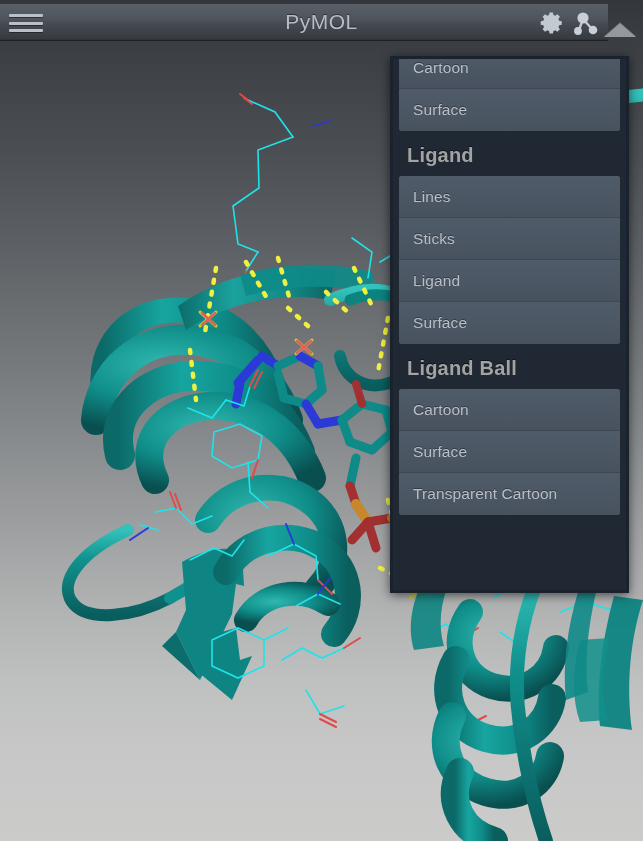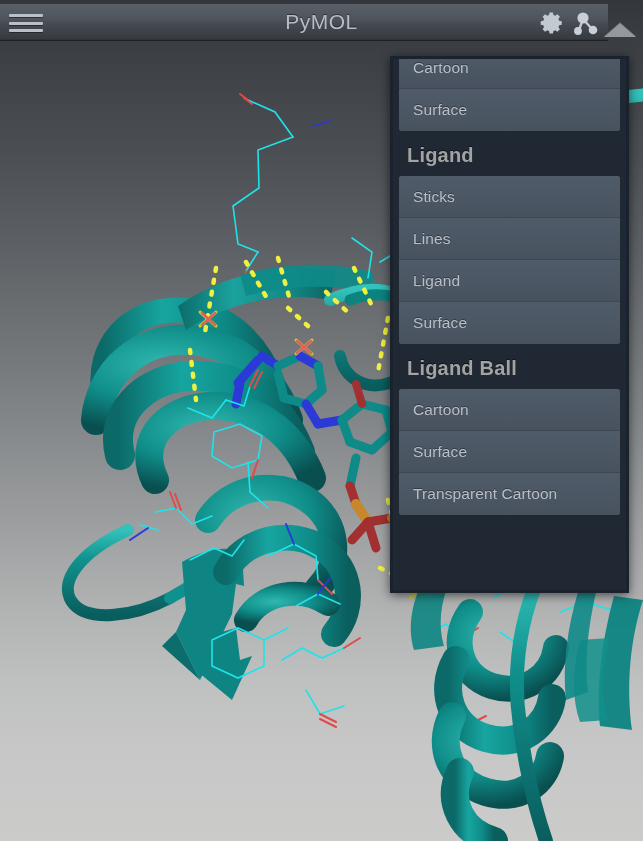--- a/index.html
+++ b/index.html
@@ -360,22 +360,22 @@
 
         <div class="menu-group">
           <div class="menu-item">Cartoon</div>
           <div class="menu-item">Surface</div>
         </div>
 
         <div class="spacer-2"></div>
         <div class="section-header">Ligand</div>
 
         <div class="menu-group">
+          <div class="menu-item">Lines</div>
           <div class="menu-item">Sticks</div>
-          <div class="menu-item">Lines</div>
           <div class="menu-item">Ligand</div>
           <div class="menu-item">Surface</div>
         </div>
 
         <div class="spacer-2"></div>
         <div class="section-header">Ligand Ball</div>
 
         <div class="menu-group">
           <div class="menu-item">Cartoon</div>
           <div class="menu-item">Surface</div>

